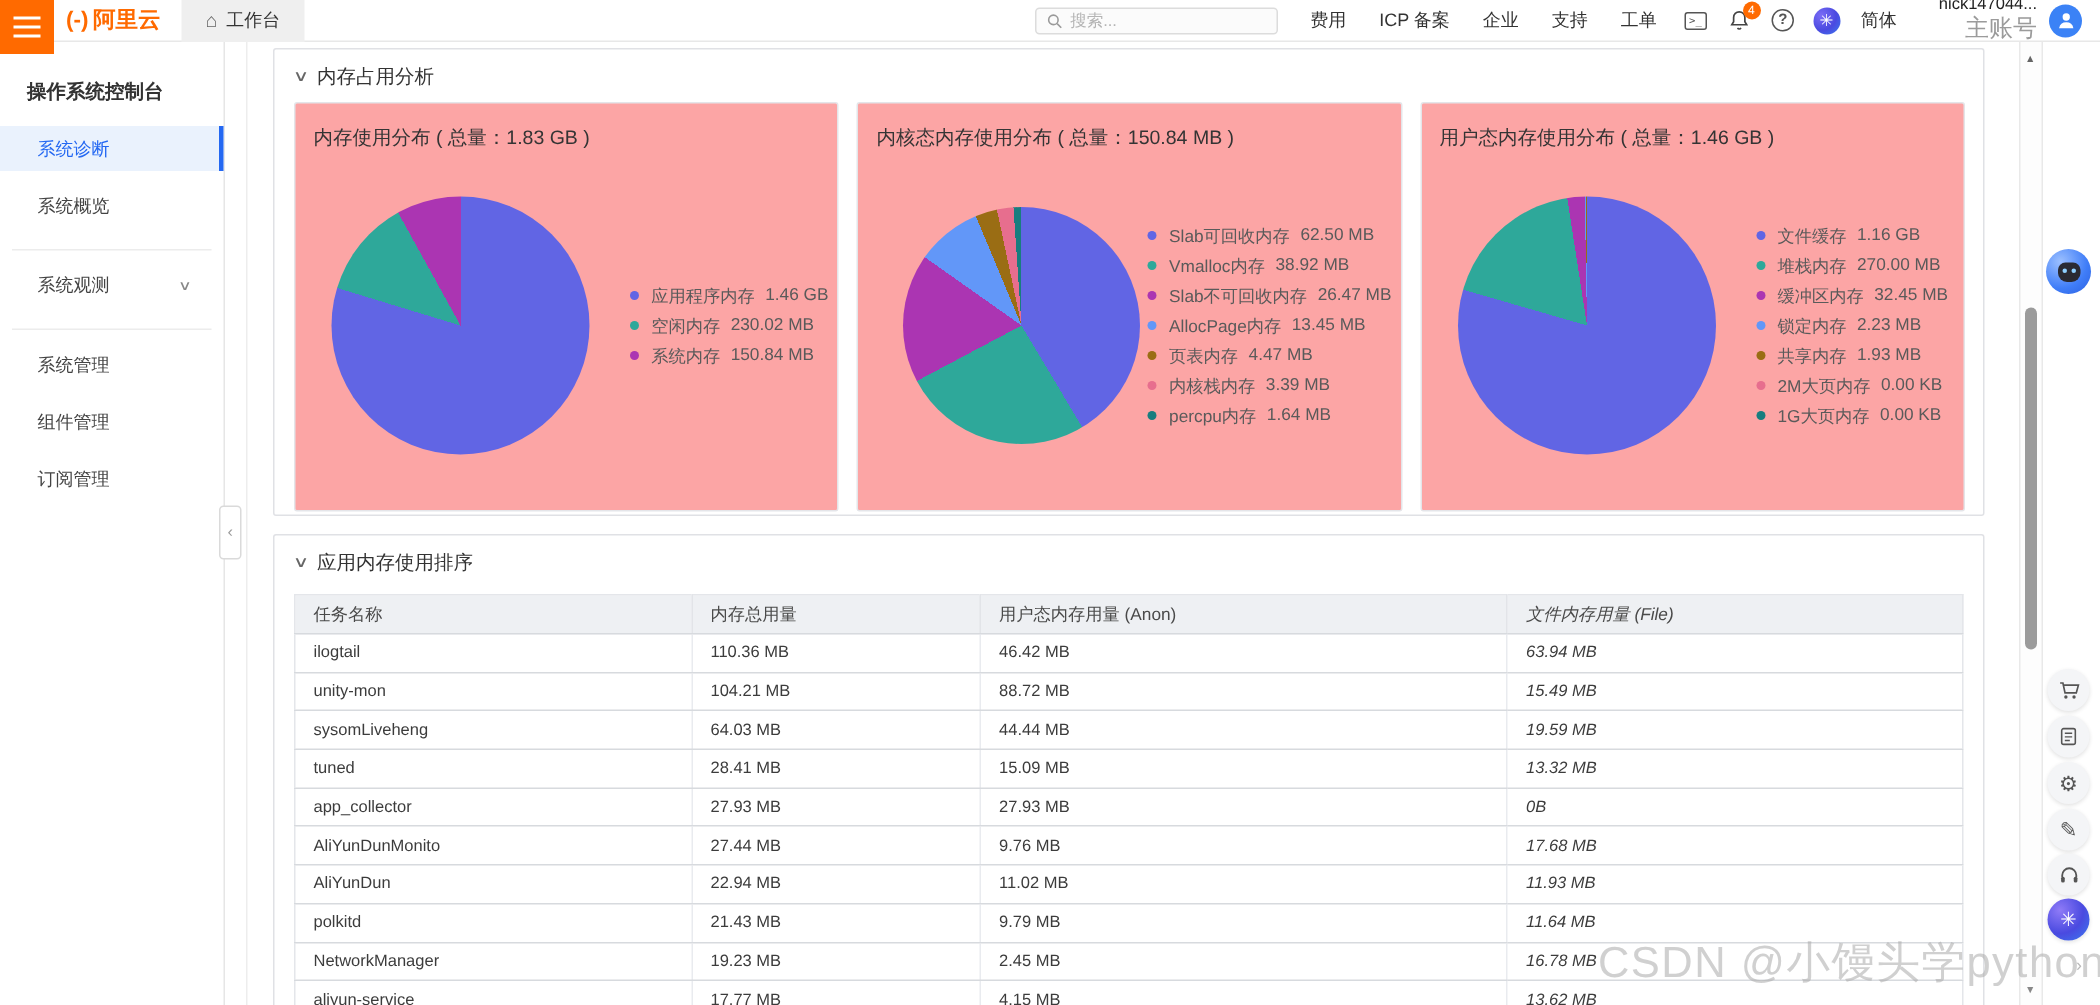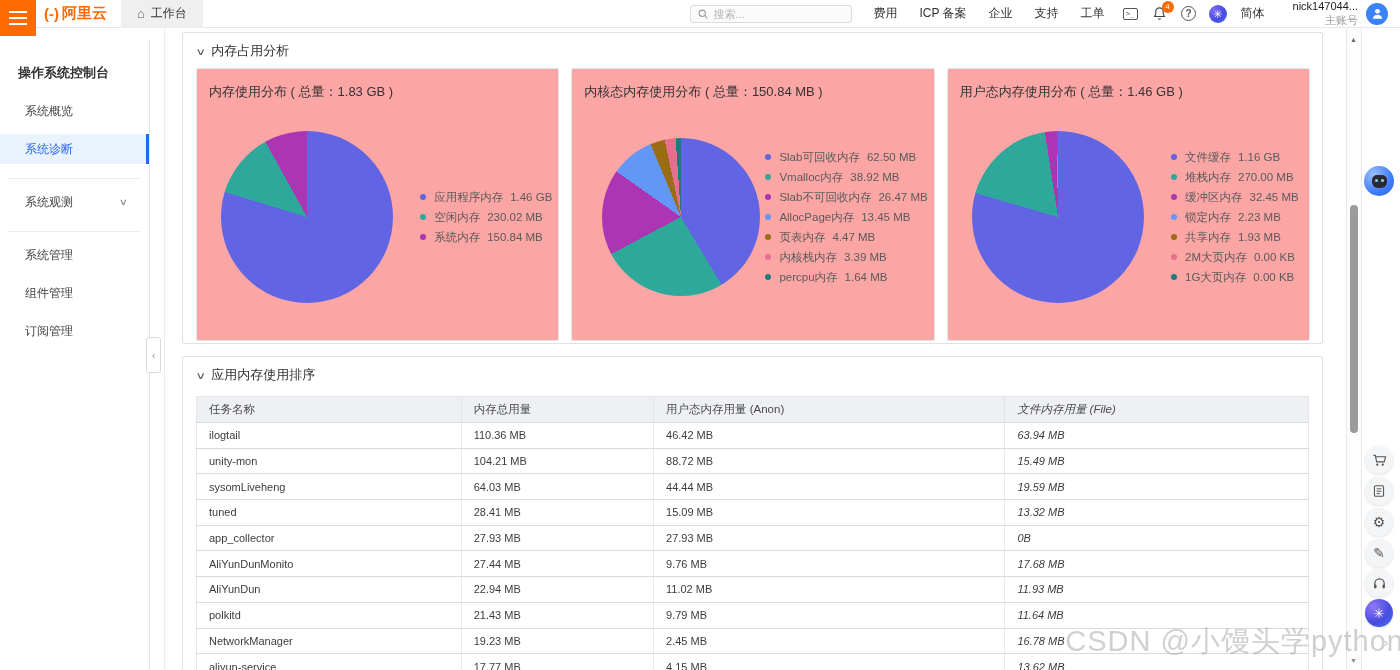--- a/index.html
+++ b/index.html
@@ -31,26 +31,26 @@
     color:#555; text-align:left; padding-left:2px; font-family:"DejaVu Sans Mono",monospace; }
   .badge { position:absolute; top:-2px; right:-3px; min-width:12px; height:12px; border-radius:7px; background:#ff6a00;
     color:#fff; font-size:8px; line-height:12px; text-align:center; padding:0 2px; }
   .help-circle { width:15px; height:15px; border:1.3px solid #555; border-radius:50%; color:#555; font-size:10px;
     line-height:13px; text-align:center; font-weight:bold; }
   .comm-circle { width:18px; height:18px; border-radius:50%; background:radial-gradient(circle at 30% 30%, #7b6cf6, #4a4ae0 55%, #3b7bf0);
     color:#fff; font-size:11px; line-height:18px; text-align:center; }
   .locale { font-size:12px; color:#333; padding:0 12px; cursor:pointer; white-space:nowrap; }
   .userblock { text-align:right; line-height:1.25; margin-right:8px; cursor:pointer; }
   .userblock .uname { font-size:11px; color:#222;margin-left:16px; }
-  .userblock .utype { font-size:11px; color:#9b9b9b; }
+  .userblock .utype { font-size:16px; color:#9b9b9b; }
   .avatar { width:22px; height:22px; border-radius:50%; background:#3b82f6; display:flex; align-items:center;
     justify-content:center; margin-right:12px; cursor:pointer; overflow:hidden; }
 
   
-  .sidebar { position:absolute; left:0; top:40px; bottom:0; width:150px; background:#fff;
+  .sidebar { position:absolute; left:0; top:28px; bottom:0; width:150px; background:#fff;
     border-right:1px solid #e6e6e6; z-index:10; }
   .side-title { font-size:13px; font-weight:bold; color:#333; padding:24px 0 6px 18px; }
   .side-item { position:relative; height:30px; margin-top:8px; display:flex; align-items:center; font-size:12px;
     color:#444; padding-left:25px; cursor:pointer; }
   .side-item .chev { margin-left:auto; margin-right:22px; color:#888; font-size:9px; transform:scaleX(1.4); }
   .side-item.active { background:#eaf2fd; color:#2468f2; }
   .side-item.active::after { content:""; position:absolute; right:0; top:0; bottom:0; width:3px; background:#2468f2; }
   .side-divider { height:1px; background:#ececec; margin:14px 8px 6px 8px; }
   .collapse-handle { position:absolute; left:146px; top:337px; width:15px; height:36px; background:#fff;
     border:1px solid #dadada; border-radius:3px; color:#9a9a9a; font-size:11px; display:flex; align-items:center;
@@ -169,25 +169,25 @@
     <svg viewBox="0 0 16 16" width="15" height="15">
         <circle cx="8" cy="5.7" r="2.6" fill="#fff"></circle>
         <path d="M2.9 13.6a5.2 5.2 0 0 1 10.2 0z" fill="#fff"></path>
       </svg>
   </div>
 </div>
 
 <div class="sidebar">
   <div class="side-title">操作系统控制台</div>
   <div>
+      <div class="side-item active">
+        <span>系统诊断</span>
+      </div>
       <div class="side-item">
         <span>系统概览</span>
-      </div>
-      <div class="side-item active">
-        <span>系统诊断</span>
       </div>
       <div class="side-divider"></div>
       <div class="side-item">
         <span>系统观测</span>
         <span class="chev">∨</span>
       </div>
       <div class="side-divider"></div>
       <div class="side-item">
         <span>系统管理</span>
       </div>

